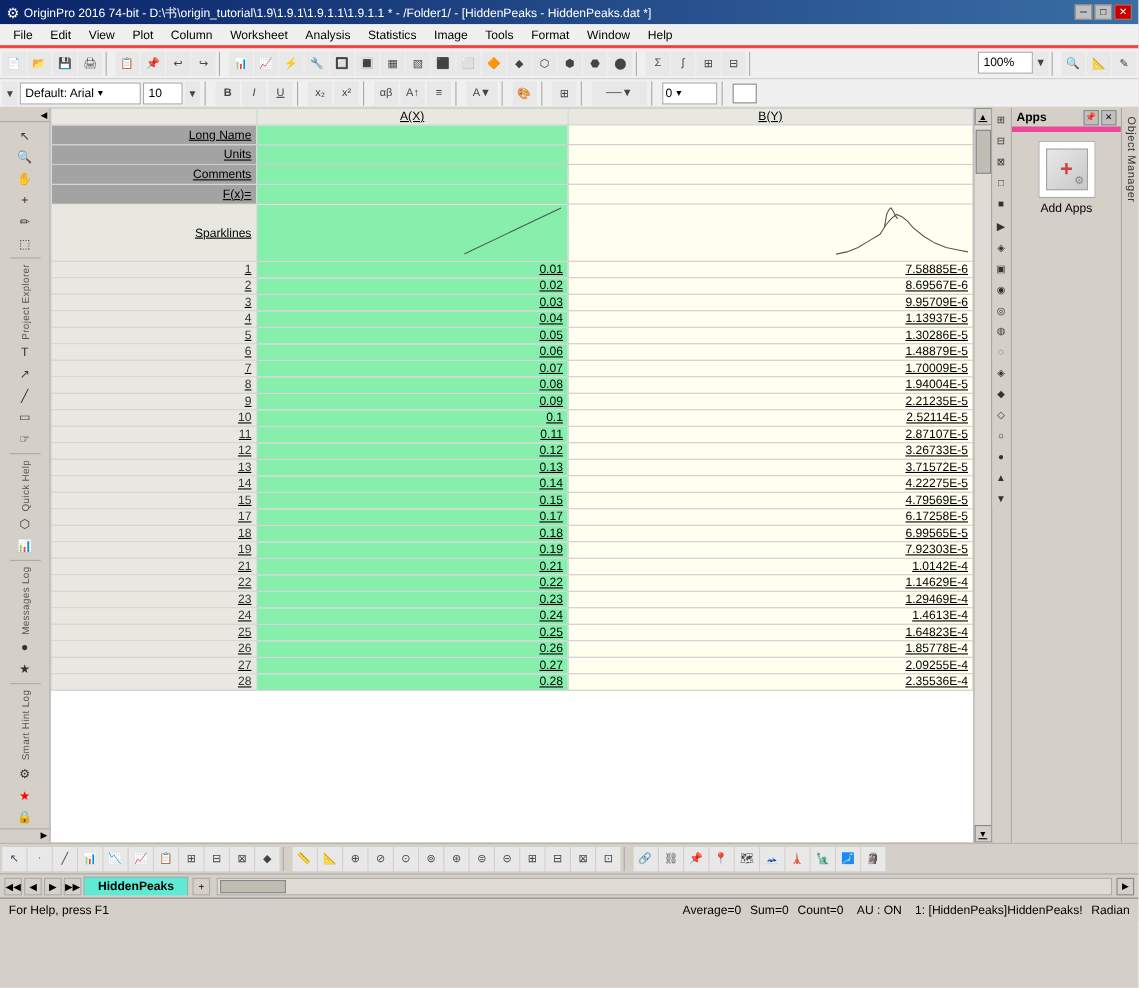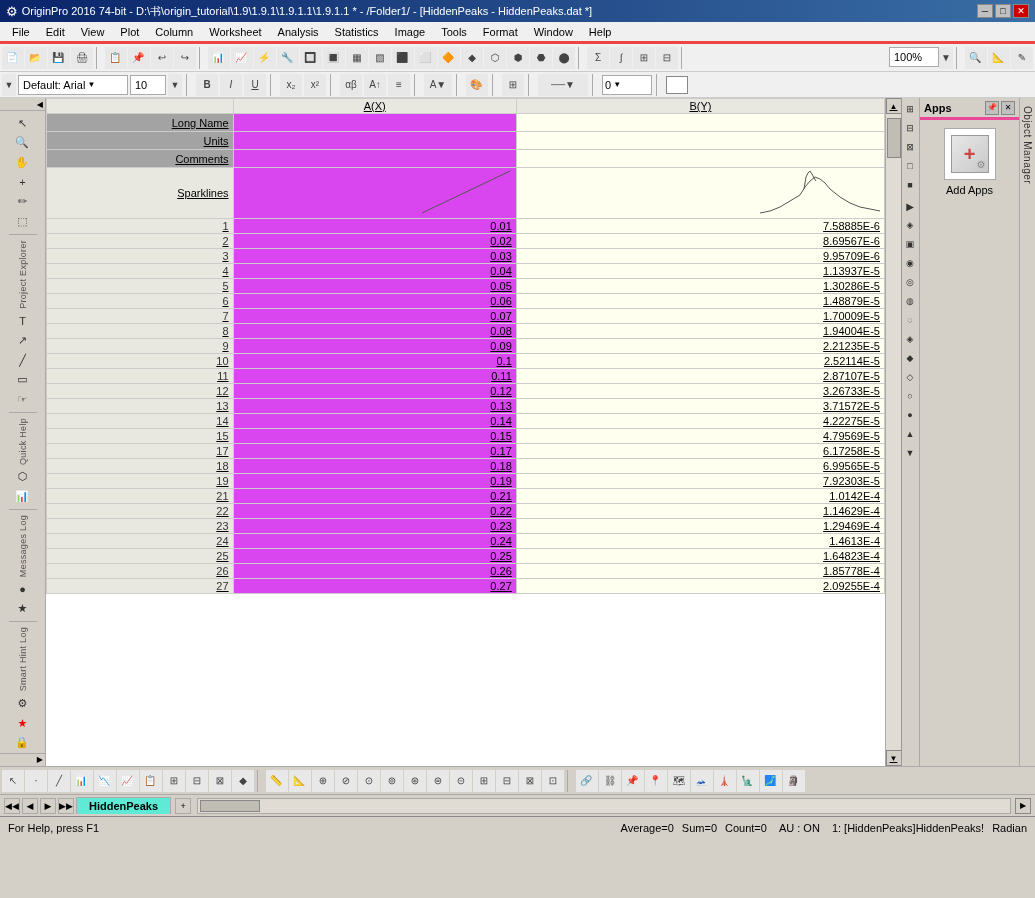--- a/index.html
+++ b/index.html
@@ -120,21 +120,21 @@
     }
     table.data-table td.row-num {
       background: #e8e8e0;
       text-align: right;
       width: 40px;
       min-width: 40px;
       color: #333;
     }
     table.data-table td.col-a {
       text-align: right;
-      background: #d946ef;
+      background: #86efac;
       width: 100px;
     }
     table.data-table td.col-b {
       text-align: right;
       background: #fffff0;
       width: 130px;
     }
     .row-label-cell {
       background: #e8e8e0;
       text-align: right;
@@ -447,20 +447,25 @@
             <tr class="header-row-special">
               <td class="row-label-cell">Units</td>
               <td class="col-a"></td>
               <td class="col-b"></td>
             </tr>
             <tr class="header-row-special">
               <td class="row-label-cell">Comments</td>
               <td class="col-a"></td>
               <td class="col-b"></td>
             </tr>
+            <tr class="header-row-special">
+              <td class="row-label-cell">F(x)=</td>
+              <td class="col-a"></td>
+              <td class="col-b"></td>
+            </tr>
             <tr>
               <td class="row-label-cell">Sparklines</td>
               <td class="sparkline-cell col-a">
                 
                 <svg width="90" height="46">
                   <line x1="0" y1="44" x2="88" y2="2" stroke="#555" stroke-width="1"></line>
                 </svg>
               </td>
               <td class="sparkline-cell col-b">
                 
@@ -589,20 +594,25 @@
             </tr>
             <tr>
               <td class="row-num">26</td>
               <td class="col-a">0.26</td>
               <td class="col-b">1.85778E-4</td>
             </tr>
             <tr>
               <td class="row-num">27</td>
               <td class="col-a">0.27</td>
               <td class="col-b">2.09255E-4</td>
+            </tr>
+            <tr>
+              <td class="row-num">28</td>
+              <td class="col-a">0.28</td>
+              <td class="col-b">2.35536E-4</td>
             </tr>
           </tbody>
         </table>
       </div>
 
       <div id="v-scrollbar">
         <div class="scroll-btn">▲</div>
         <div class="scroll-track">
           <div class="scroll-thumb"></div>
         </div>
@@ -631,21 +641,21 @@
     <div class="ri-btn">○</div>
     <div class="ri-btn">●</div>
     <div class="ri-btn">▲</div>
     <div class="ri-btn">▼</div>
   </div>
 
   <div style="width:116px; background:#d4d0c8; border-left:1px solid #aaa; display:flex; flex-direction:row;">
 
     <div style="flex:1; display:flex; flex-direction:column;">
 
-      <div style="display:flex; align-items:center; padding:2px 4px; background:#d4d0c8; border-bottom:3px solid #ec4899; font-size:11px; height:22px;">
+      <div style="display:flex; align-items:center; padding:2px 4px; background:#d4d0c8; border-bottom:5px solid #ec4899; font-size:11px; height:22px;">
         <span style="font-weight:bold; flex:1;">Apps</span>
         <div style="width:14px; height:14px; background:#c0c0c0; border:1px solid #888; font-size:8px; display:flex; align-items:center; justify-content:center; cursor:pointer; margin-right:2px;">📌</div>
         <div style="width:14px; height:14px; background:#c0c0c0; border:1px solid #888; font-size:8px; display:flex; align-items:center; justify-content:center; cursor:pointer;">✕</div>
       </div>
 
       <div style="flex:1; padding:8px; display:flex; flex-direction:column; align-items:center; background:#d4d0c8;">
         <div style="width:52px; height:52px; background:white; border:1px solid #aaa; display:flex; align-items:center; justify-content:center; margin-bottom:4px; cursor:pointer;">
           <div style="width:38px; height:38px; background:linear-gradient(135deg,#e8e8e8,#c8c8c8); border:1px solid #999; display:flex; align-items:center; justify-content:center; position:relative;">
             <span style="font-size:20px; color:#c44; font-weight:bold; line-height:1;">+</span>
             <span style="position:absolute; bottom:2px; right:2px; font-size:10px; color:#888;">⚙</span>

